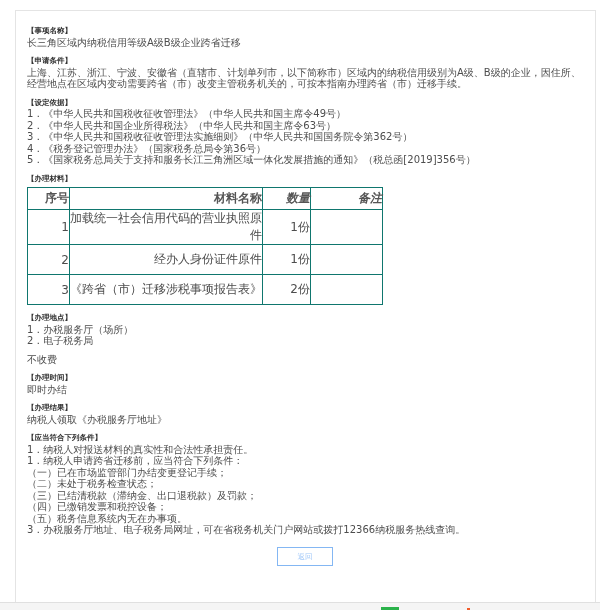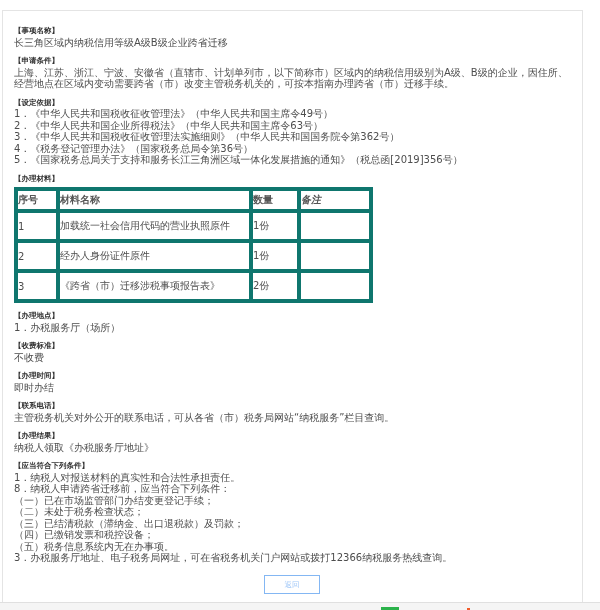--- a/index.html
+++ b/index.html
@@ -1,37 +1,37 @@
 <!DOCTYPE html>
 <html><head>
 <meta charset="utf-8">
 <style>
   * { margin:0; padding:0; box-sizing:border-box; }
   html,body { width:600px; height:610px; background:#ffffff; overflow:hidden; }
   body { font-family:"DejaVu Sans","Liberation Sans",sans-serif; color:#4d4d4d; position:relative; }
   .panel {
-    position:absolute; left:2px; top:10px; width:581px; height:592px;
+    position:absolute; left:15px; top:10px; width:581px; height:592px;
     border:1px solid #e4e4e4; border-bottom:none; background:#fff;
     padding:14px 12px 0 11px; overflow:hidden;
   }
   .section { margin-bottom:7px; }
   .sec-title { font-size:7.5px; font-weight:bold; color:#333; line-height:11.5px; }
   .sec-line { font-size:10px; color:#4d4d4d; line-height:11.5px; }
   .materials-table {
     border-collapse:collapse; margin-top:3px; width:355px; table-layout:fixed;
   }
   .materials-table th, .materials-table td {
-    border:4px solid #0f766e; text-align:left; vertical-align:middle;
-    font-size:10px; color:#4d4d4d; font-weight:normal;
+    border:1px solid #0f766e; text-align:right; vertical-align:middle;
+    font-size:12px; color:#4d4d4d; font-weight:normal;
   }
   .materials-table th { height:22px; font-weight:bold; color:#555; }
   .materials-table td { height:30px; }
   .col-no   { width:42px; }
   .col-name { width:193px; }
-  .col-qty  { width:48px; }
+  .col-qty  { width:48px;font-style:italic; }
   .col-note { width:72px;font-style:italic; }
   .btn-row { text-align:center; margin-top:8px; }
   .back-btn {
     display:inline-block; width:56px; height:19px; line-height:17px;
     background:#ffffff; border:1px solid #84b7f3; border-radius:0;
     color:#a3c9f8; font-size:7.5px; text-align:center; cursor:pointer;
     font-family:"DejaVu Sans","Liberation Sans",sans-serif;
   }
   .footer-strip {
     position:absolute; left:0; top:602px; width:600px; height:8px;
@@ -94,46 +94,42 @@
           <td>2份</td>
           <td></td>
         </tr>
       </tbody>
     </table>
   </div>
 
   <div class="section">
     <div class="sec-title">【办理地点】</div>
     <div class="sec-line">1．办税服务厅（场所）</div>
+    <div class="sec-line">2．电子税务局</div>
   </div>
 
   <div class="section">
-    <div class="sec-title">【收费标准】</div>
     <div class="sec-line">不收费</div>
   </div>
 
   <div class="section">
     <div class="sec-title">【办理时间】</div>
     <div class="sec-line">即时办结</div>
   </div>
 
-  <div class="section">
-    <div class="sec-title">【联系电话】</div>
-    <div class="sec-line">主管税务机关对外公开的联系电话，可从各省（市）税务局网站“纳税服务”栏目查询。</div>
-  </div>
 
   <div class="section">
     <div class="sec-title">【办理结果】</div>
     <div class="sec-line">纳税人领取《办税服务厅地址》</div>
   </div>
 
   <div class="section">
     <div class="sec-title">【应当符合下列条件】</div>
     <div class="sec-line">1．纳税人对报送材料的真实性和合法性承担责任。</div>
-    <div class="sec-line">8．纳税人申请跨省迁移前，应当符合下列条件：</div>
+    <div class="sec-line">1．纳税人申请跨省迁移前，应当符合下列条件：</div>
     <div class="sec-line">（一）已在市场监管部门办结变更登记手续；</div>
     <div class="sec-line">（二）未处于税务检查状态；</div>
     <div class="sec-line">（三）已结清税款（滞纳金、出口退税款）及罚款；</div>
     <div class="sec-line">（四）已缴销发票和税控设备；</div>
     <div class="sec-line">（五）税务信息系统内无在办事项。</div>
     <div class="sec-line">3．办税服务厅地址、电子税务局网址，可在省税务机关门户网站或拨打12366纳税服务热线查询。</div>
   </div>
 
   <div class="btn-row">
     <button class="back-btn">返回</button>

